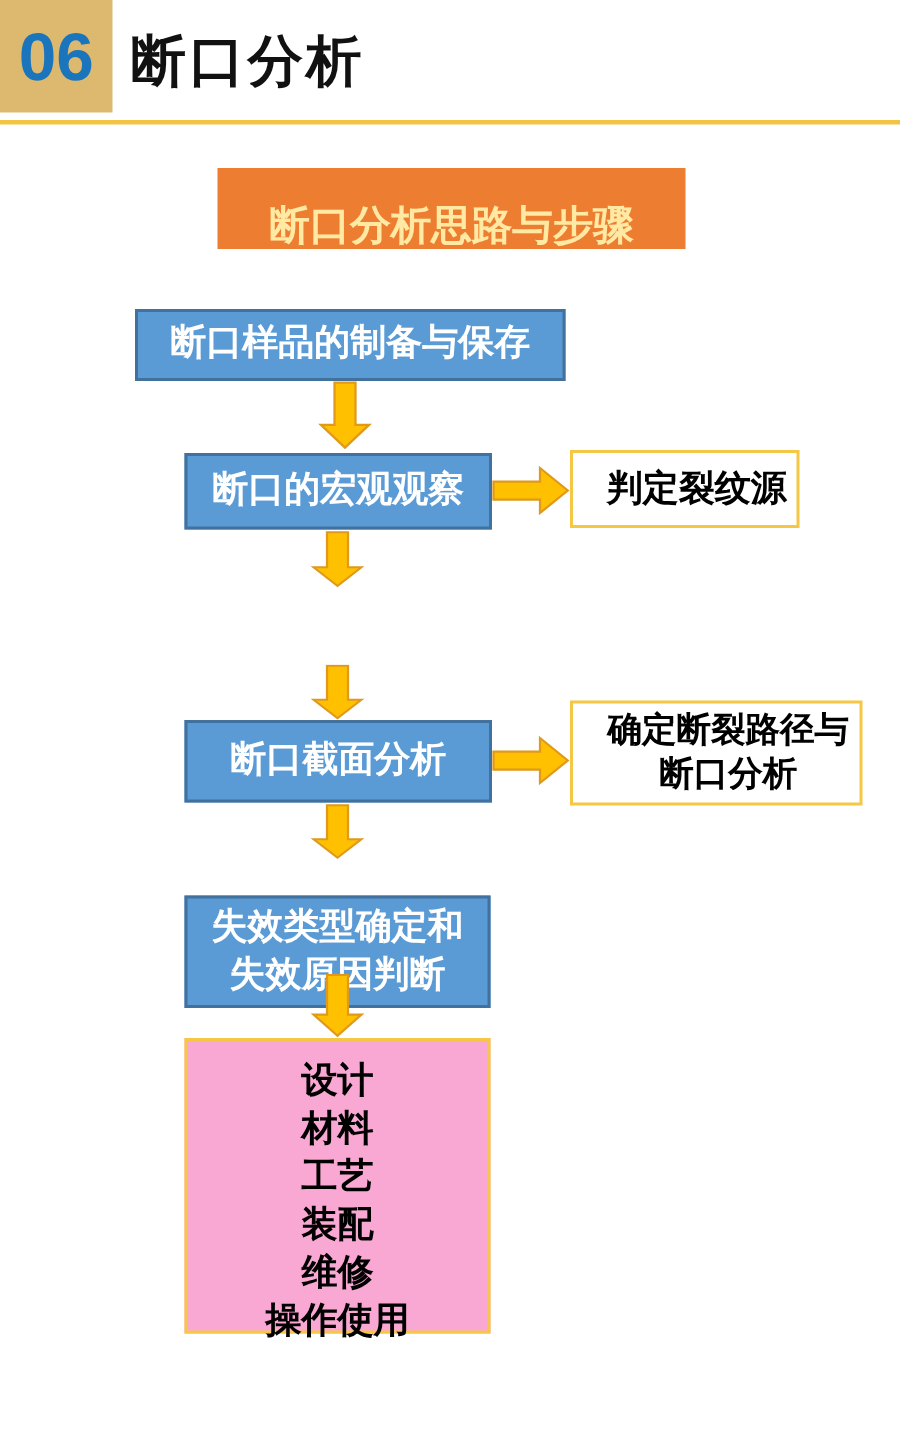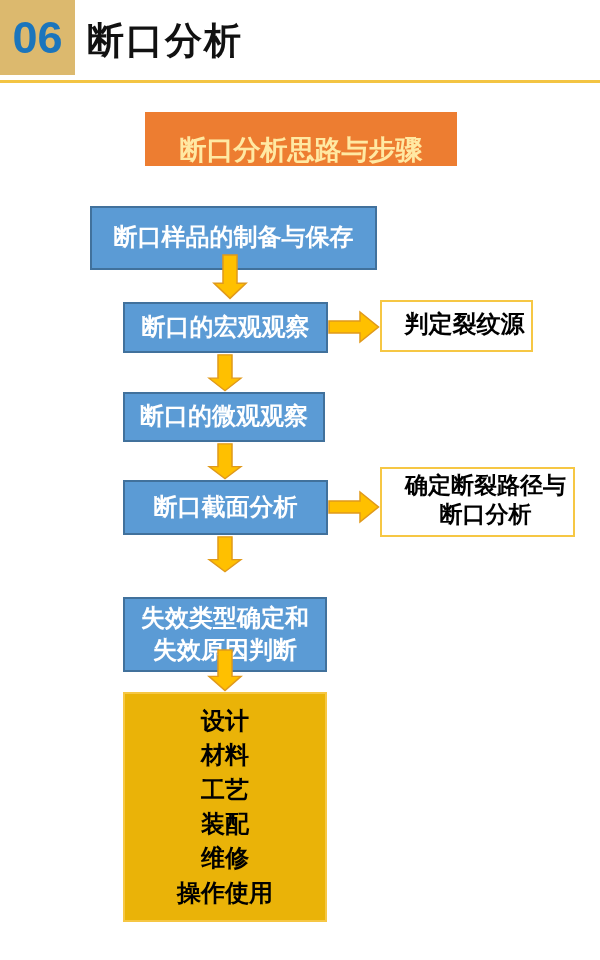--- a/index.html
+++ b/index.html
@@ -42,34 +42,34 @@
     align-items:center; justify-content:center; text-align:center;
   }
   .blue {
     background:#5B9BD5; border:2px solid #41719C; color:#ffffff;
     font-weight:bold; font-size:24px; line-height:1.3;
     font-family:"Liberation Serif","DejaVu Serif",serif;
   }
   .note {
     background:#ffffff; border:2px solid #F6C744; color:#000000;
     font-weight:bold; font-size:24px; line-height:1.25;
-    font-family:Liberation Mono, monospace;
+    font-family:Liberation Serif, serif;
     padding-left:16px;
   }
-  .b1 { left:90px;  top:206px; width:287px; height:64px; }
+  .b1 { left:90px;  top:206px; width:287px; height:48px; }
   .b2 { left:123px; top:302px; width:205px; height:51px;text-align:right; }
   .b3 { left:123px; top:392px; width:202px; height:50px; }
   .b4 { left:123px; top:480px; width:205px; height:55px; }
   .b5 { left:123px; top:597px; width:204px; height:75px; }
   .noteA { left:380px; top:300px; width:153px; height:52px; }
   .noteB { left:380px; top:467px; width:195px; height:70px; font-size:23px; }
   .outcome-box {
-    left:123px; top:692px; width:204px; height:230px;
+    left:123px; top:692px; width:204px; height:197px;
     justify-content:space-around; padding:10px 12px;
-    background:#eab308; border:2px solid #F6C744;
+    background:#f9a8d4; border:2px solid #F6C744;
   }
   .outcome-box span {
     color:#000000; font-weight:bold; font-size:24px;
     font-family:"Liberation Serif","DejaVu Serif",serif;
   }
   
   .arrow { position:absolute; }
   .a1 { left:212px; top:254px; width:36px; height:46px; }
   .a2 { left:207px; top:354px; width:36px; height:38px; }
   .a3 { left:207px; top:443px; width:36px; height:37px; }
@@ -99,23 +99,20 @@
 
   <div class="banner">
     <span>断口分析思路与步骤</span>
   </div>
 
   <div class="box blue b1">
     <span>断口样品的制备与保存</span>
   </div>
   <div class="box blue b2">
     <span>断口的宏观观察</span>
-  </div>
-  <div class="box blue b3">
-    <span>断口的微观观察</span>
   </div>
   <div class="box blue b4">
     <span>断口截面分析</span>
   </div>
   <div class="box blue b5">
     <span>失效类型确定和</span>
     <span>失效原因判断</span>
   </div>
 
   <div class="box note noteA">

